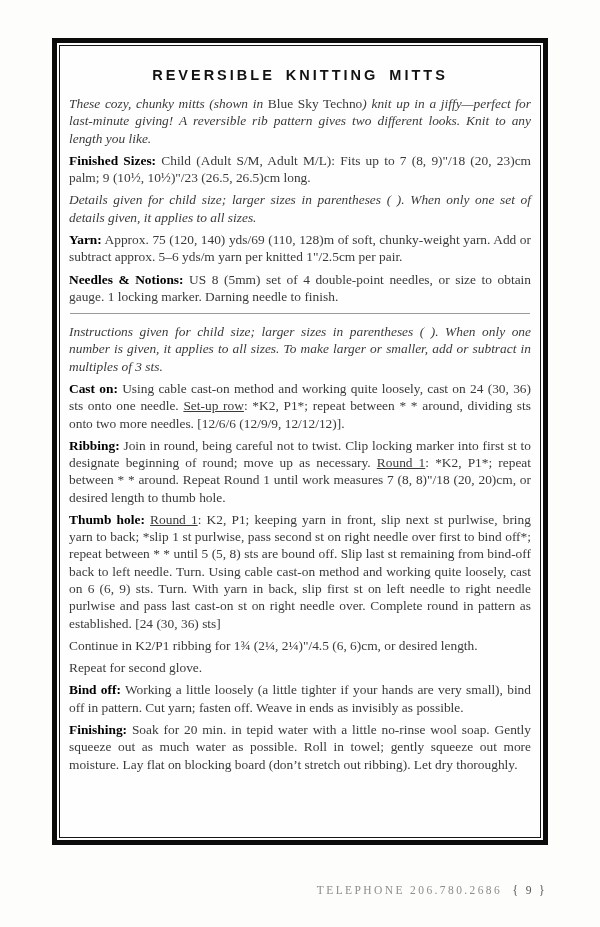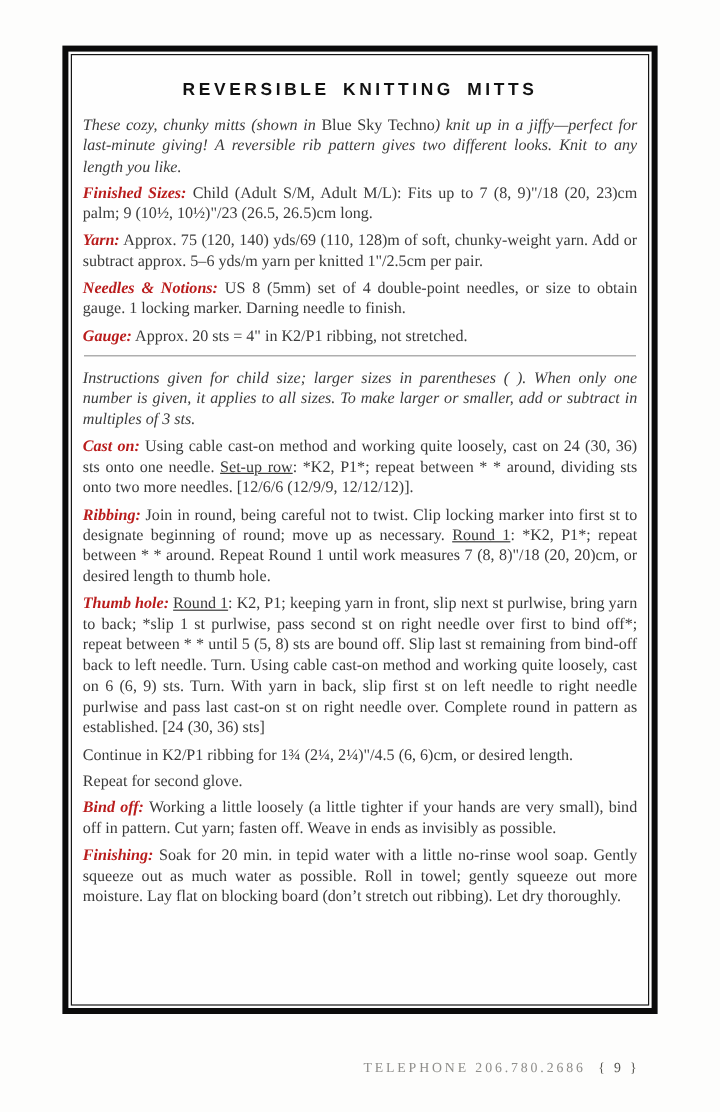--- a/index.html
+++ b/index.html
@@ -43,30 +43,30 @@
   }
   .para {
     font-size: 13.4px;
     line-height: 1.29;
     margin: 0 0 5px 0;
     text-align: justify;
     color: #3a3a3a;
   }
   .para.italic { font-style: italic; }
   .roman { font-style: normal; }
-  .b { font-weight: bold; color: #b91c1c; font-style: italic; }
+  .b { font-weight: bold; color: #000000; }
   .u { text-decoration: underline; }
   .divider {
     border: none;
     border-top: 1px solid #9b9b9b;
     margin: 8px 1px 9px 1px;
   }
   .footer {
     position: absolute;
-    right: 67px;
+    right: 53px;
     top: 884px;
     font-family: "Liberation Serif", serif;
     font-size: 11.5px;
     letter-spacing: 2.4px;
     color: #8e8d8a;
     white-space: nowrap;
   }
   .footer .pagenum {
     color: #55544f;
     margin-left: 5px;
@@ -75,23 +75,23 @@
 </head>
 <body>
 
 <div class="page">
   <div class="frame">
     <div class="frame-inner">
       <div class="title">REVERSIBLE KNITTING MITTS</div>
       <div>
           <p class="para italic"><span>These cozy, chunky mitts (shown in </span><span class="roman">Blue Sky Techno</span><span>) knit up in a jiffy—perfect for last-minute giving! A reversible rib pattern gives two different looks. Knit to any length you like.</span></p>
           <p class="para"><span class="b">Finished Sizes:</span><span> Child (Adult S/M, Adult M/L): Fits up to 7 (8, 9)"/18 (20, 23)cm palm; 9 (10½, 10½)"/23 (26.5, 26.5)cm long.</span></p>
+          <p class="para italic"><span>Details given for child size; larger sizes in parentheses ( ). When only one set of details given, it applies to all sizes.</span></p>
           <p class="para"><span class="b">Yarn:</span><span> Approx. 75 (120, 140) yds/69 (110, 128)m of soft, chunky-weight yarn. Add or subtract approx. 5–6 yds/m yarn per knitted 1"/2.5cm per pair.</span></p>
           <p class="para"><span class="b">Needles &amp; Notions:</span><span> US 8 (5mm) set of 4 double-point needles, or size to obtain gauge. 1 locking marker. Darning needle to finish.</span></p>
-          <p class="para"><span class="b">Gauge:</span><span> Approx. 20 sts = 4" in K2/P1 ribbing, not stretched.</span></p>
           <hr class="divider">
           <p class="para italic"><span>Instructions given for child size; larger sizes in parentheses ( ). When only one number is given, it applies to all sizes. To make larger or smaller, add or subtract in multiples of 3 sts.</span></p>
           <p class="para"><span class="b">Cast on:</span><span> Using cable cast-on method and working quite loosely, cast on 24 (30, 36) sts onto one needle. </span><span class="u">Set-up row</span><span>: *K2, P1*; repeat between * * around, dividing sts onto two more needles. [12/6/6 (12/9/9, 12/12/12)].</span></p>
           <p class="para"><span class="b">Ribbing:</span><span> Join in round, being careful not to twist. Clip locking marker into first st to designate beginning of round; move up as necessary. </span><span class="u">Round 1</span><span>: *K2, P1*; repeat between * * around. Repeat Round 1 until work measures 7 (8, 8)"/18 (20, 20)cm, or desired length to thumb hole.</span></p>
           <p class="para"><span class="b">Thumb hole:</span><span> </span><span class="u">Round 1</span><span>: K2, P1; keeping yarn in front, slip next st purlwise, bring yarn to back; *slip 1 st purlwise, pass second st on right needle over first to bind off*; repeat between * * until 5 (5, 8) sts are bound off. Slip last st remaining from bind-off back to left needle. Turn. Using cable cast-on method and working quite loosely, cast on 6 (6, 9) sts. Turn. With yarn in back, slip first st on left needle to right needle purlwise and pass last cast-on st on right needle over. Complete round in pattern as established. [24 (30, 36) sts]</span></p>
           <p class="para"><span>Continue in K2/P1 ribbing for 1¾ (2¼, 2¼)"/4.5 (6, 6)cm, or desired length.</span></p>
           <p class="para"><span>Repeat for second glove.</span></p>
           <p class="para"><span class="b">Bind off:</span><span> Working a little loosely (a little tighter if your hands are very small), bind off in pattern. Cut yarn; fasten off. Weave in ends as invisibly as possible.</span></p>
           <p class="para"><span class="b">Finishing:</span><span> Soak for 20 min. in tepid water with a little no-rinse wool soap. Gently squeeze out as much water as possible. Roll in towel; gently squeeze out more moisture. Lay flat on blocking board (don’t stretch out ribbing). Let dry thoroughly.</span></p>
         </div>

